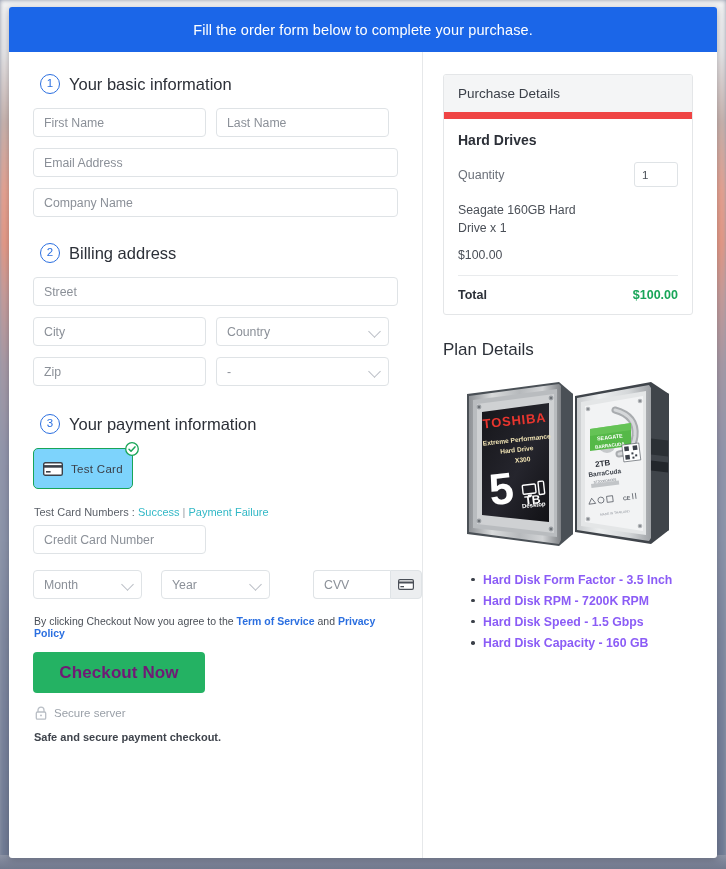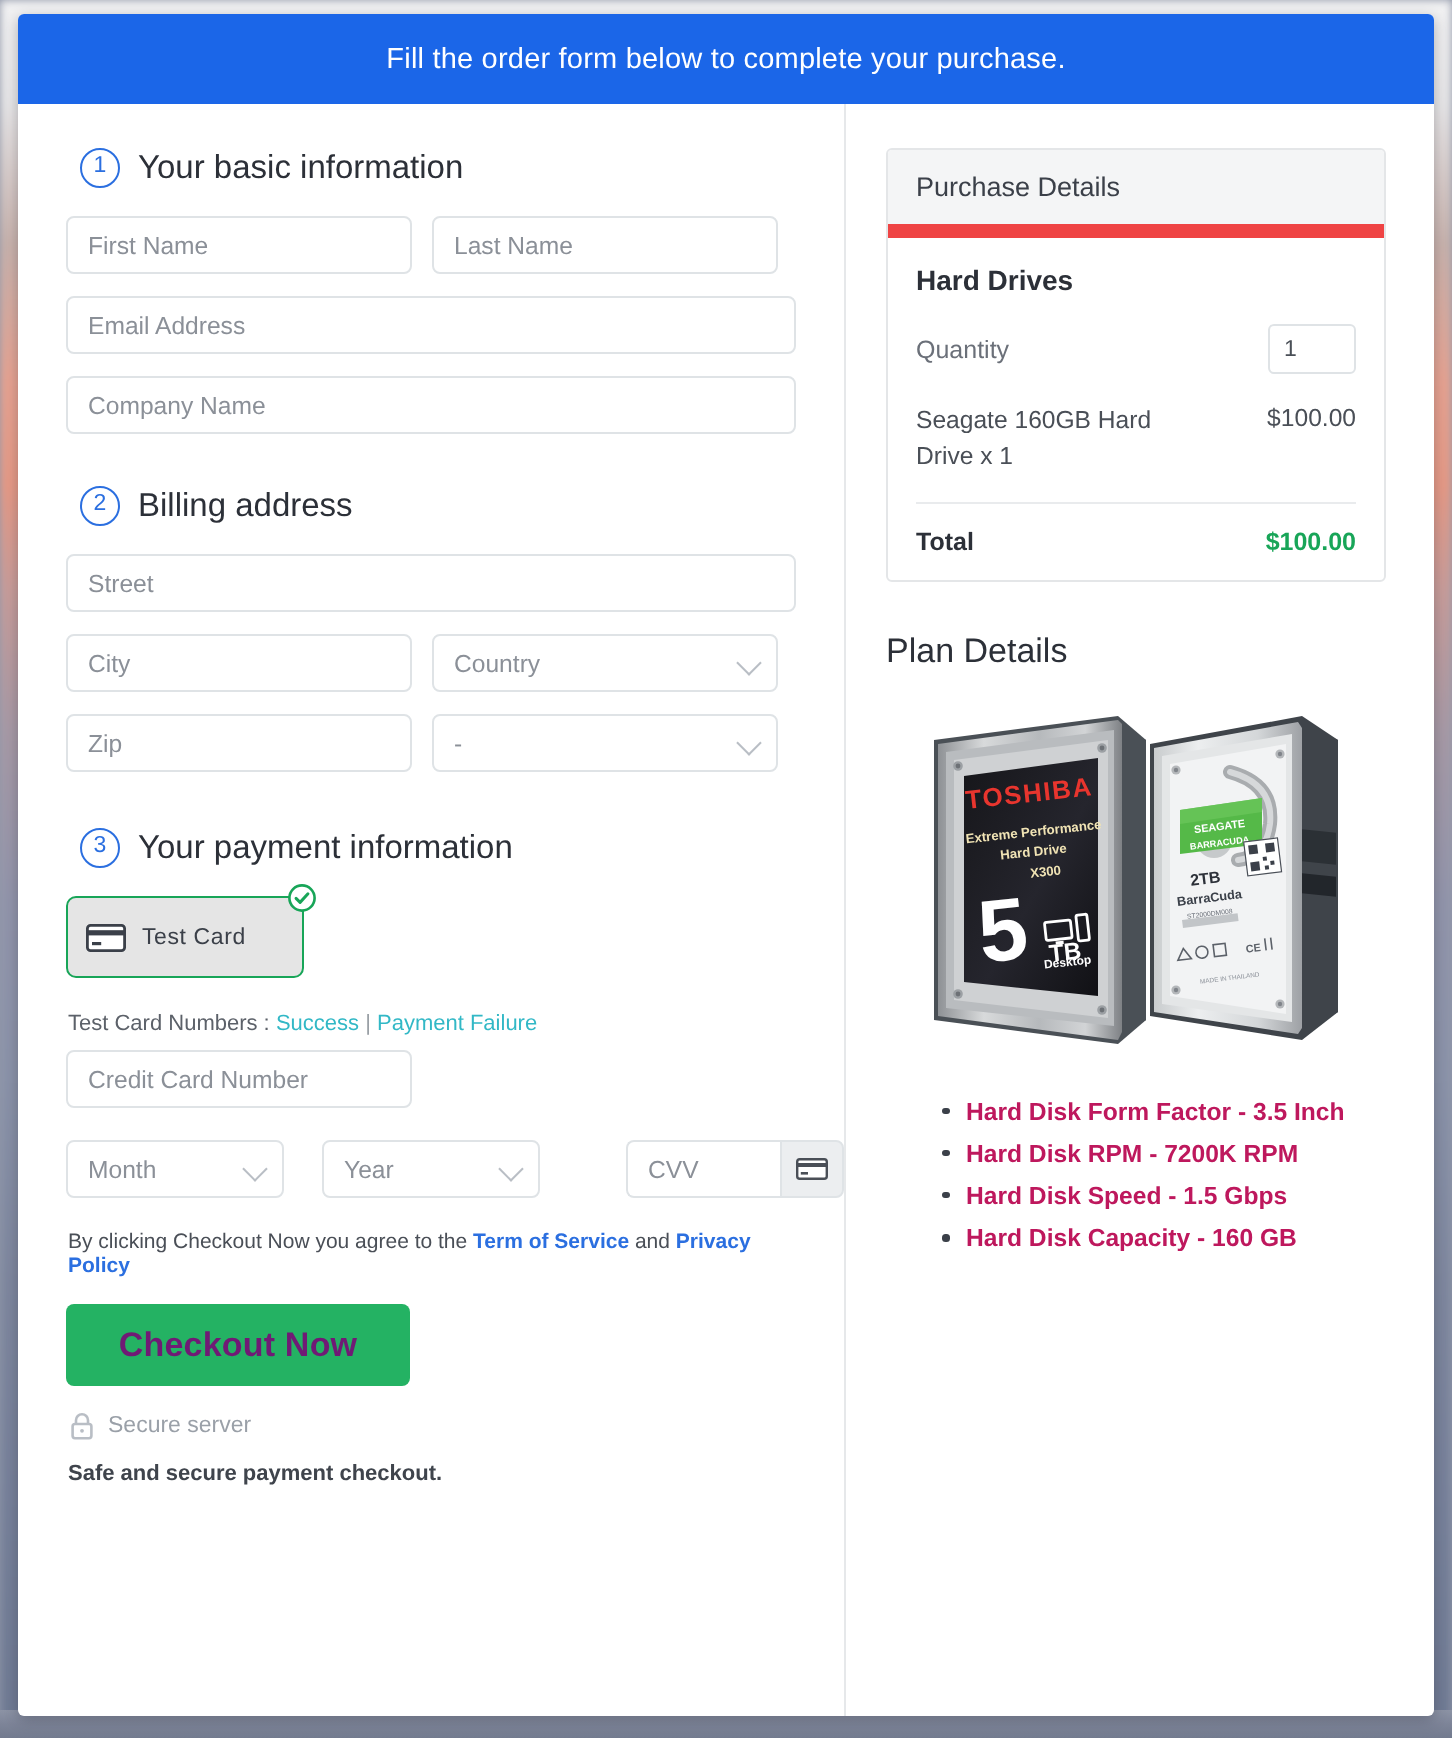--- a/index.html
+++ b/index.html
@@ -168,29 +168,29 @@
     display: flex;
     align-items: center;
   }
   .sel.half { width: 173px; }
   .sel.small { width: 109px; }
 
   
   .pm-wrap { position: relative; display: inline-block; margin-bottom: 8px; }
   .pm-tile {
     box-sizing: border-box;
-    width: 119px;
+    width: 100px;
     height: 41px;
     border: 1.6px solid #18a558;
     border-radius: 5px;
     display: flex;
     align-items: center;
     gap: 8px;
     padding: 16px 9px;
-    background: #e5e5e5;
+    background: #7dd3fc;
   }
   .pm-label { font-size: 11.5px; color: #3b4049; letter-spacing: .3px; }
   .pm-check {
     position: absolute;
     right: -6px;
     top: -6px;
     width: 14px;
     height: 14px;
   }
 
@@ -297,20 +297,21 @@
     outline: none;
   }
   .line-row {
     display: flex;
     justify-content: space-between;
     gap: 10px;
     font-size: 12.3px;
     color: #4a4f57;
     padding-bottom: 13px;
     border-bottom: 1px solid #e9ebed;
+    flex-direction: column;
   }
   .line-row .desc { max-width: 140px; line-height: 1.45; }
   .line-row .amt { white-space: nowrap; }
   .total-row {
     display: flex;
     justify-content: space-between;
     padding-top: 12px;
     font-size: 12.5px;
   }
   .total-row .lbl { color: #2c3038; font-weight: 700; }
@@ -328,21 +329,21 @@
     margin: 0 auto;
     width: 226px;
     height: 178px;
   }
   .specs {
     list-style: none;
     margin: 18px 0 0 0;
     padding: 0 0 0 28px;
     font-size: 12.3px;
     font-weight: 700;
-    color: #be185d;
+    color: #8b5cf6;
     line-height: 1.72;
   }
   .specs li { position: relative; padding-left: 12px; }
   .specs li::before {
     content: "";
     position: absolute;
     left: 0; top: 8px;
     width: 3.5px; height: 3.5px;
     border-radius: 50%;
     background: #3b4049;

